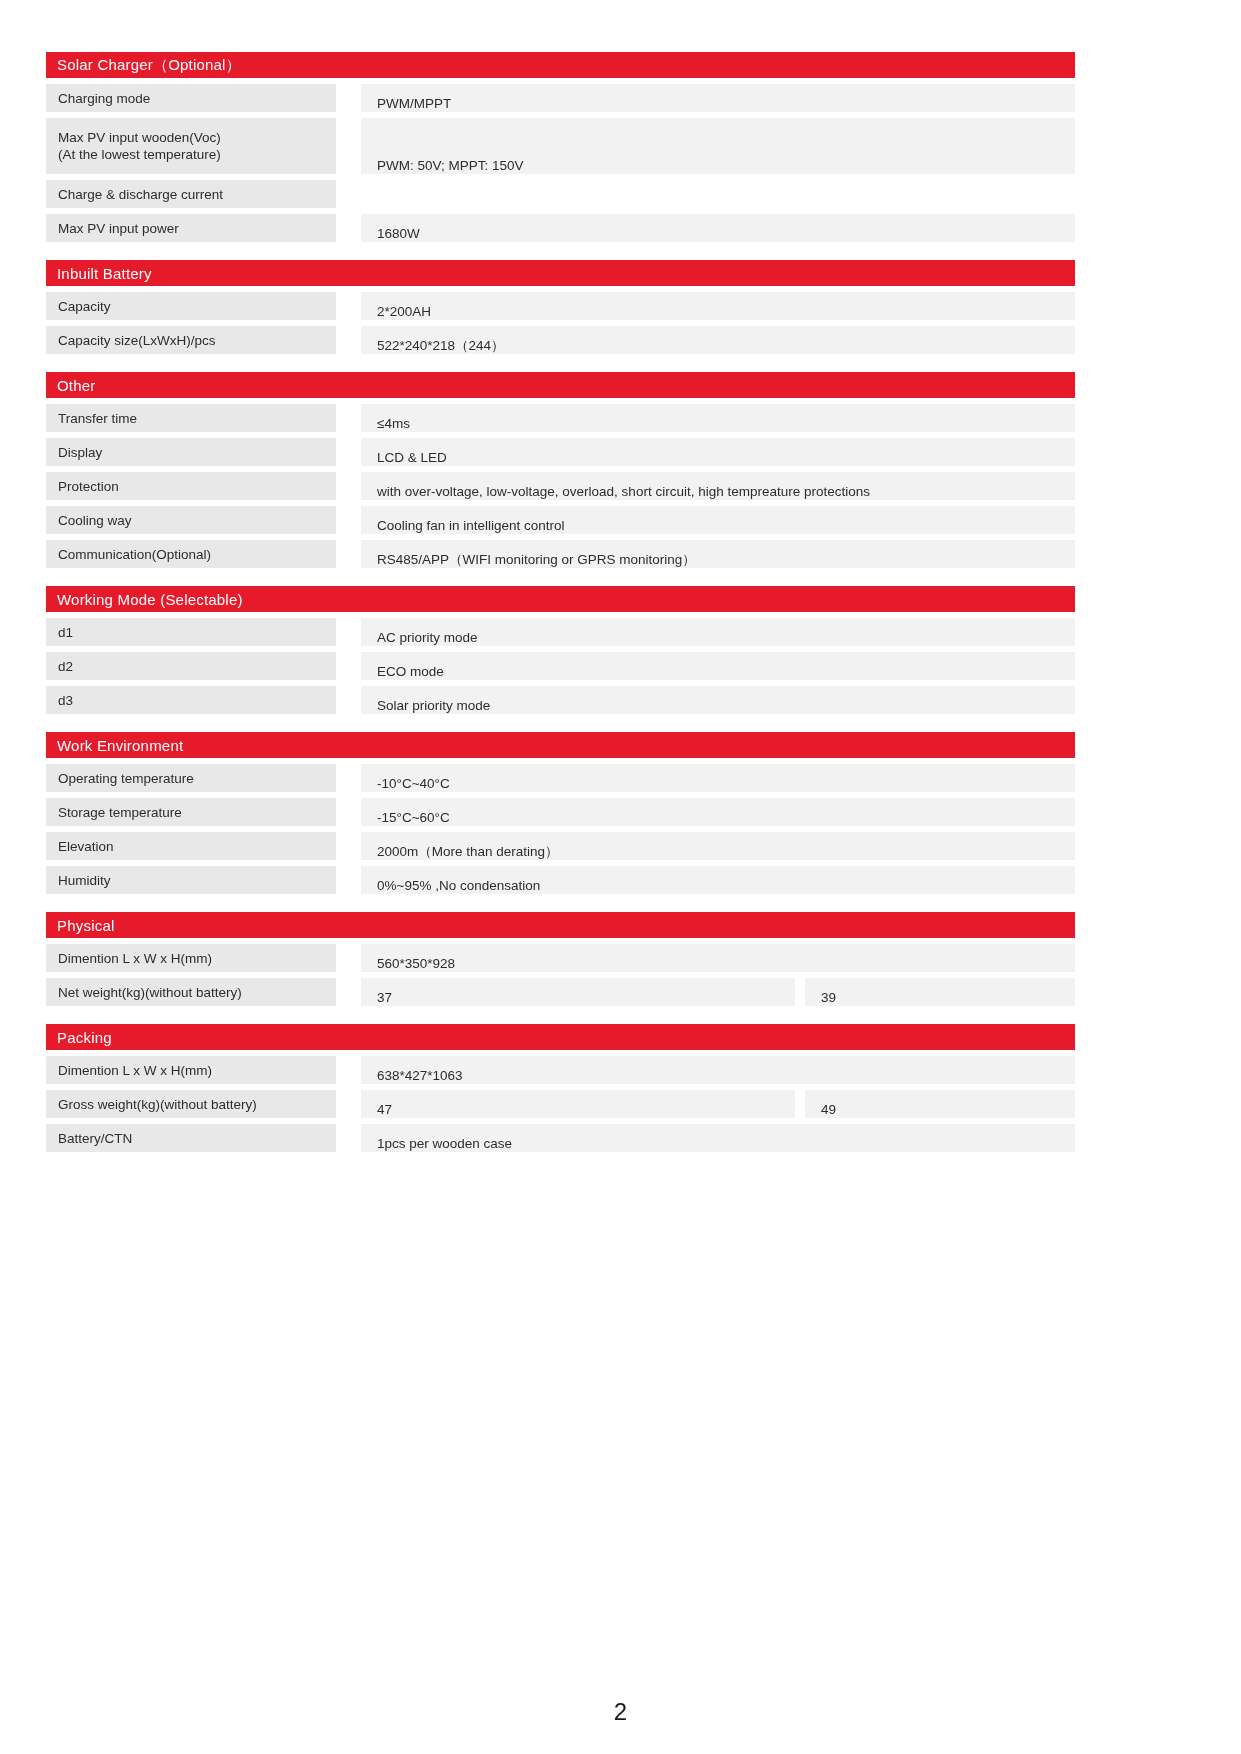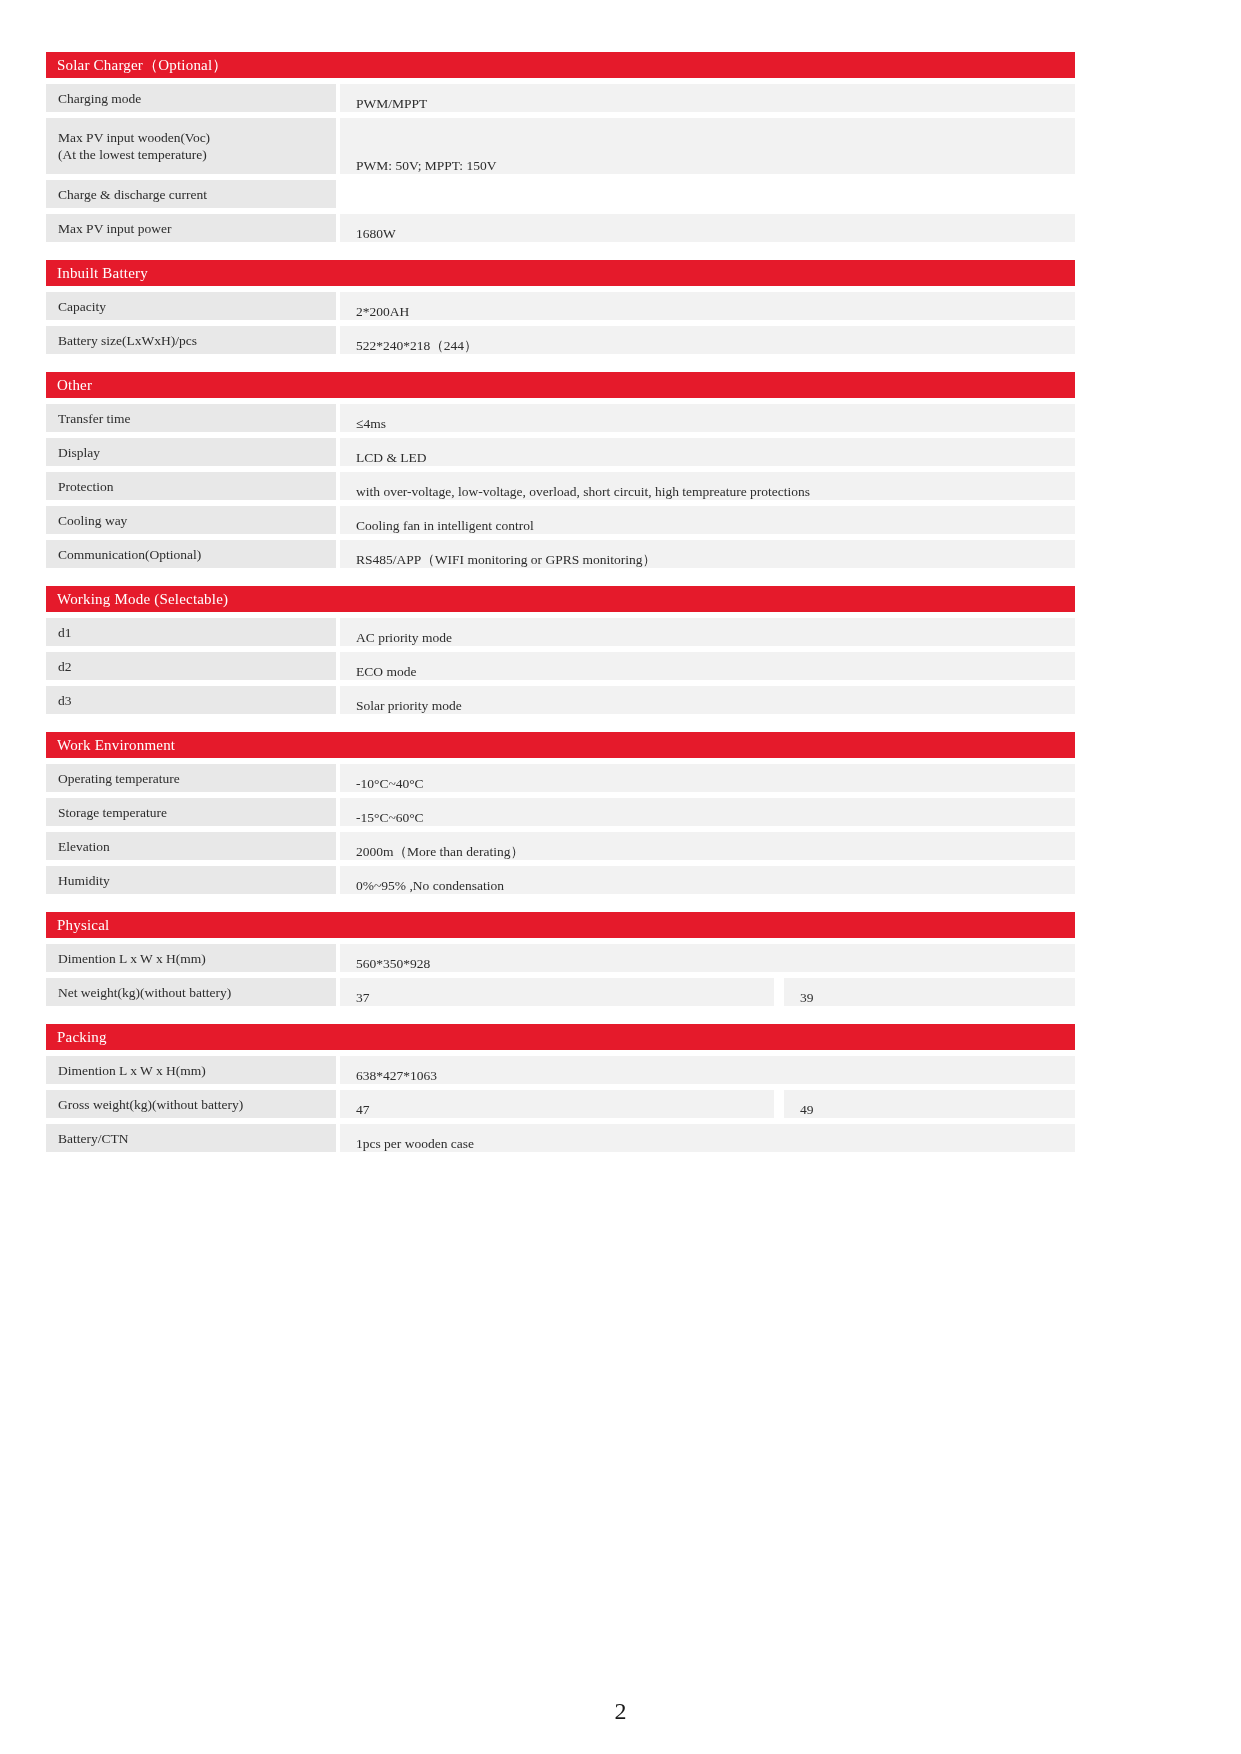--- a/index.html
+++ b/index.html
@@ -1,21 +1,21 @@
 <!DOCTYPE html>
 <html style="--accent-red: #e51a2b; --label-bg: #e8e8e8; --value-bg: #f2f2f2;"><head>
 <meta charset="utf-8">
 <style>
   html, body { margin: 0; padding: 0; background: #ffffff; }
   .page {
     position: relative;
     width: 1153px;
     height: 1754px;
     background: #ffffff;
-    font-family: Liberation Serif, serif;
+    font-family: Liberation Sans, sans-serif;
     overflow: hidden;
   }
   .content {
     position: absolute;
     left: 46px;
     top: 52px;
     width: 1029px;
   }
   .section-bar {
     height: 26px;
@@ -45,21 +45,21 @@
     font-size: 13.5px;
     color: #2d2d2d;
     line-height: 17px;
   }
   .cell-label {
     width: 290px;
     flex: 0 0 290px;
     background: var(--label-bg, #e8e8e8);
     padding-left: 12px;
     padding-right: 8px;
-    margin-right: 4px;
+    margin-right: 25px;
   }
   .cell-value {
     background: var(--value-bg, #f2f2f2);
     padding-left: 16px;
     padding-right: 10px;
     white-space: pre-wrap;
     justify-content: flex-end;
   }
   .v-full { flex: 1 1 auto; }
   .v-first { flex: 0 0 434px; margin-right: 10px; }
@@ -113,21 +113,21 @@
           <span>Inbuilt Battery</span>
         </div>
         <div class="spec-row">
           <div class="cell cell-label">
             <span>Capacity</span>
           </div>
           <div class="cell cell-value v-full"><span>2*200AH</span></div>
         </div>
         <div class="spec-row">
           <div class="cell cell-label">
-            <span>Battery size(LxWxH)/pcs</span>
+            <span>Capacity size(LxWxH)/pcs</span>
           </div>
           <div class="cell cell-value v-full"><span>522*240*218（244）</span></div>
         </div>
       </div>
       <div class="section">
         <div class="section-bar">
           <span>Other</span>
         </div>
         <div class="spec-row">
           <div class="cell cell-label">

